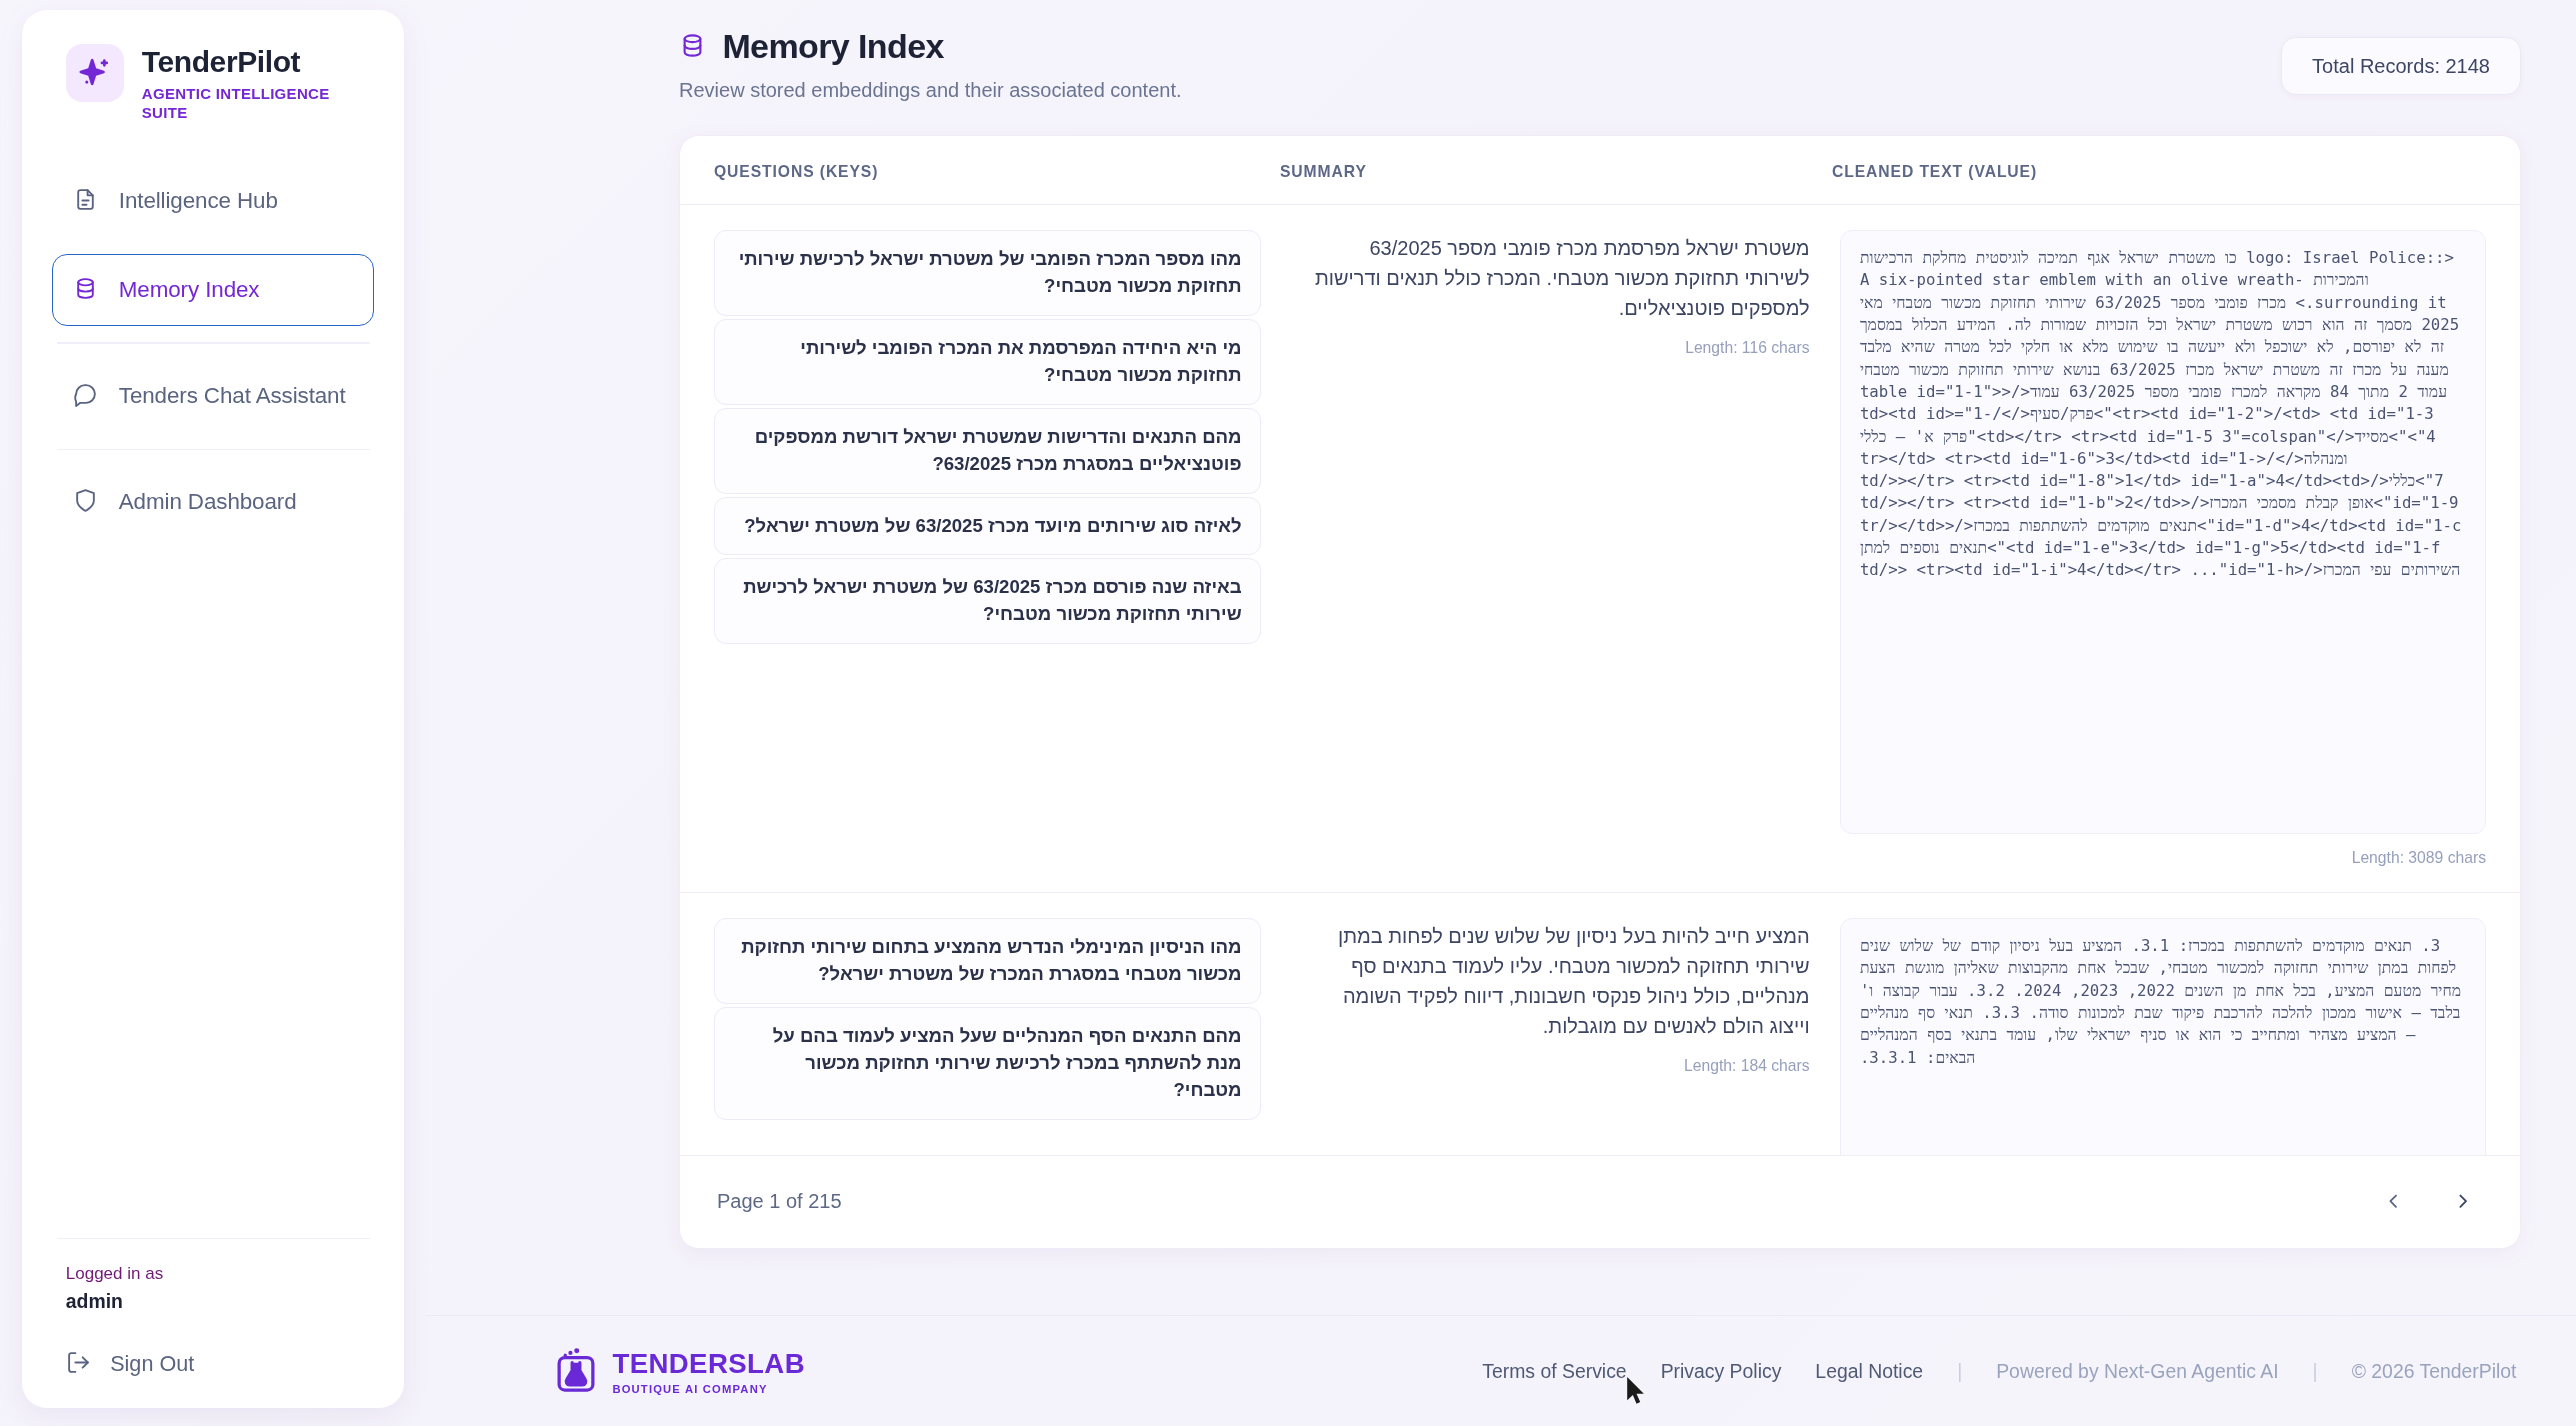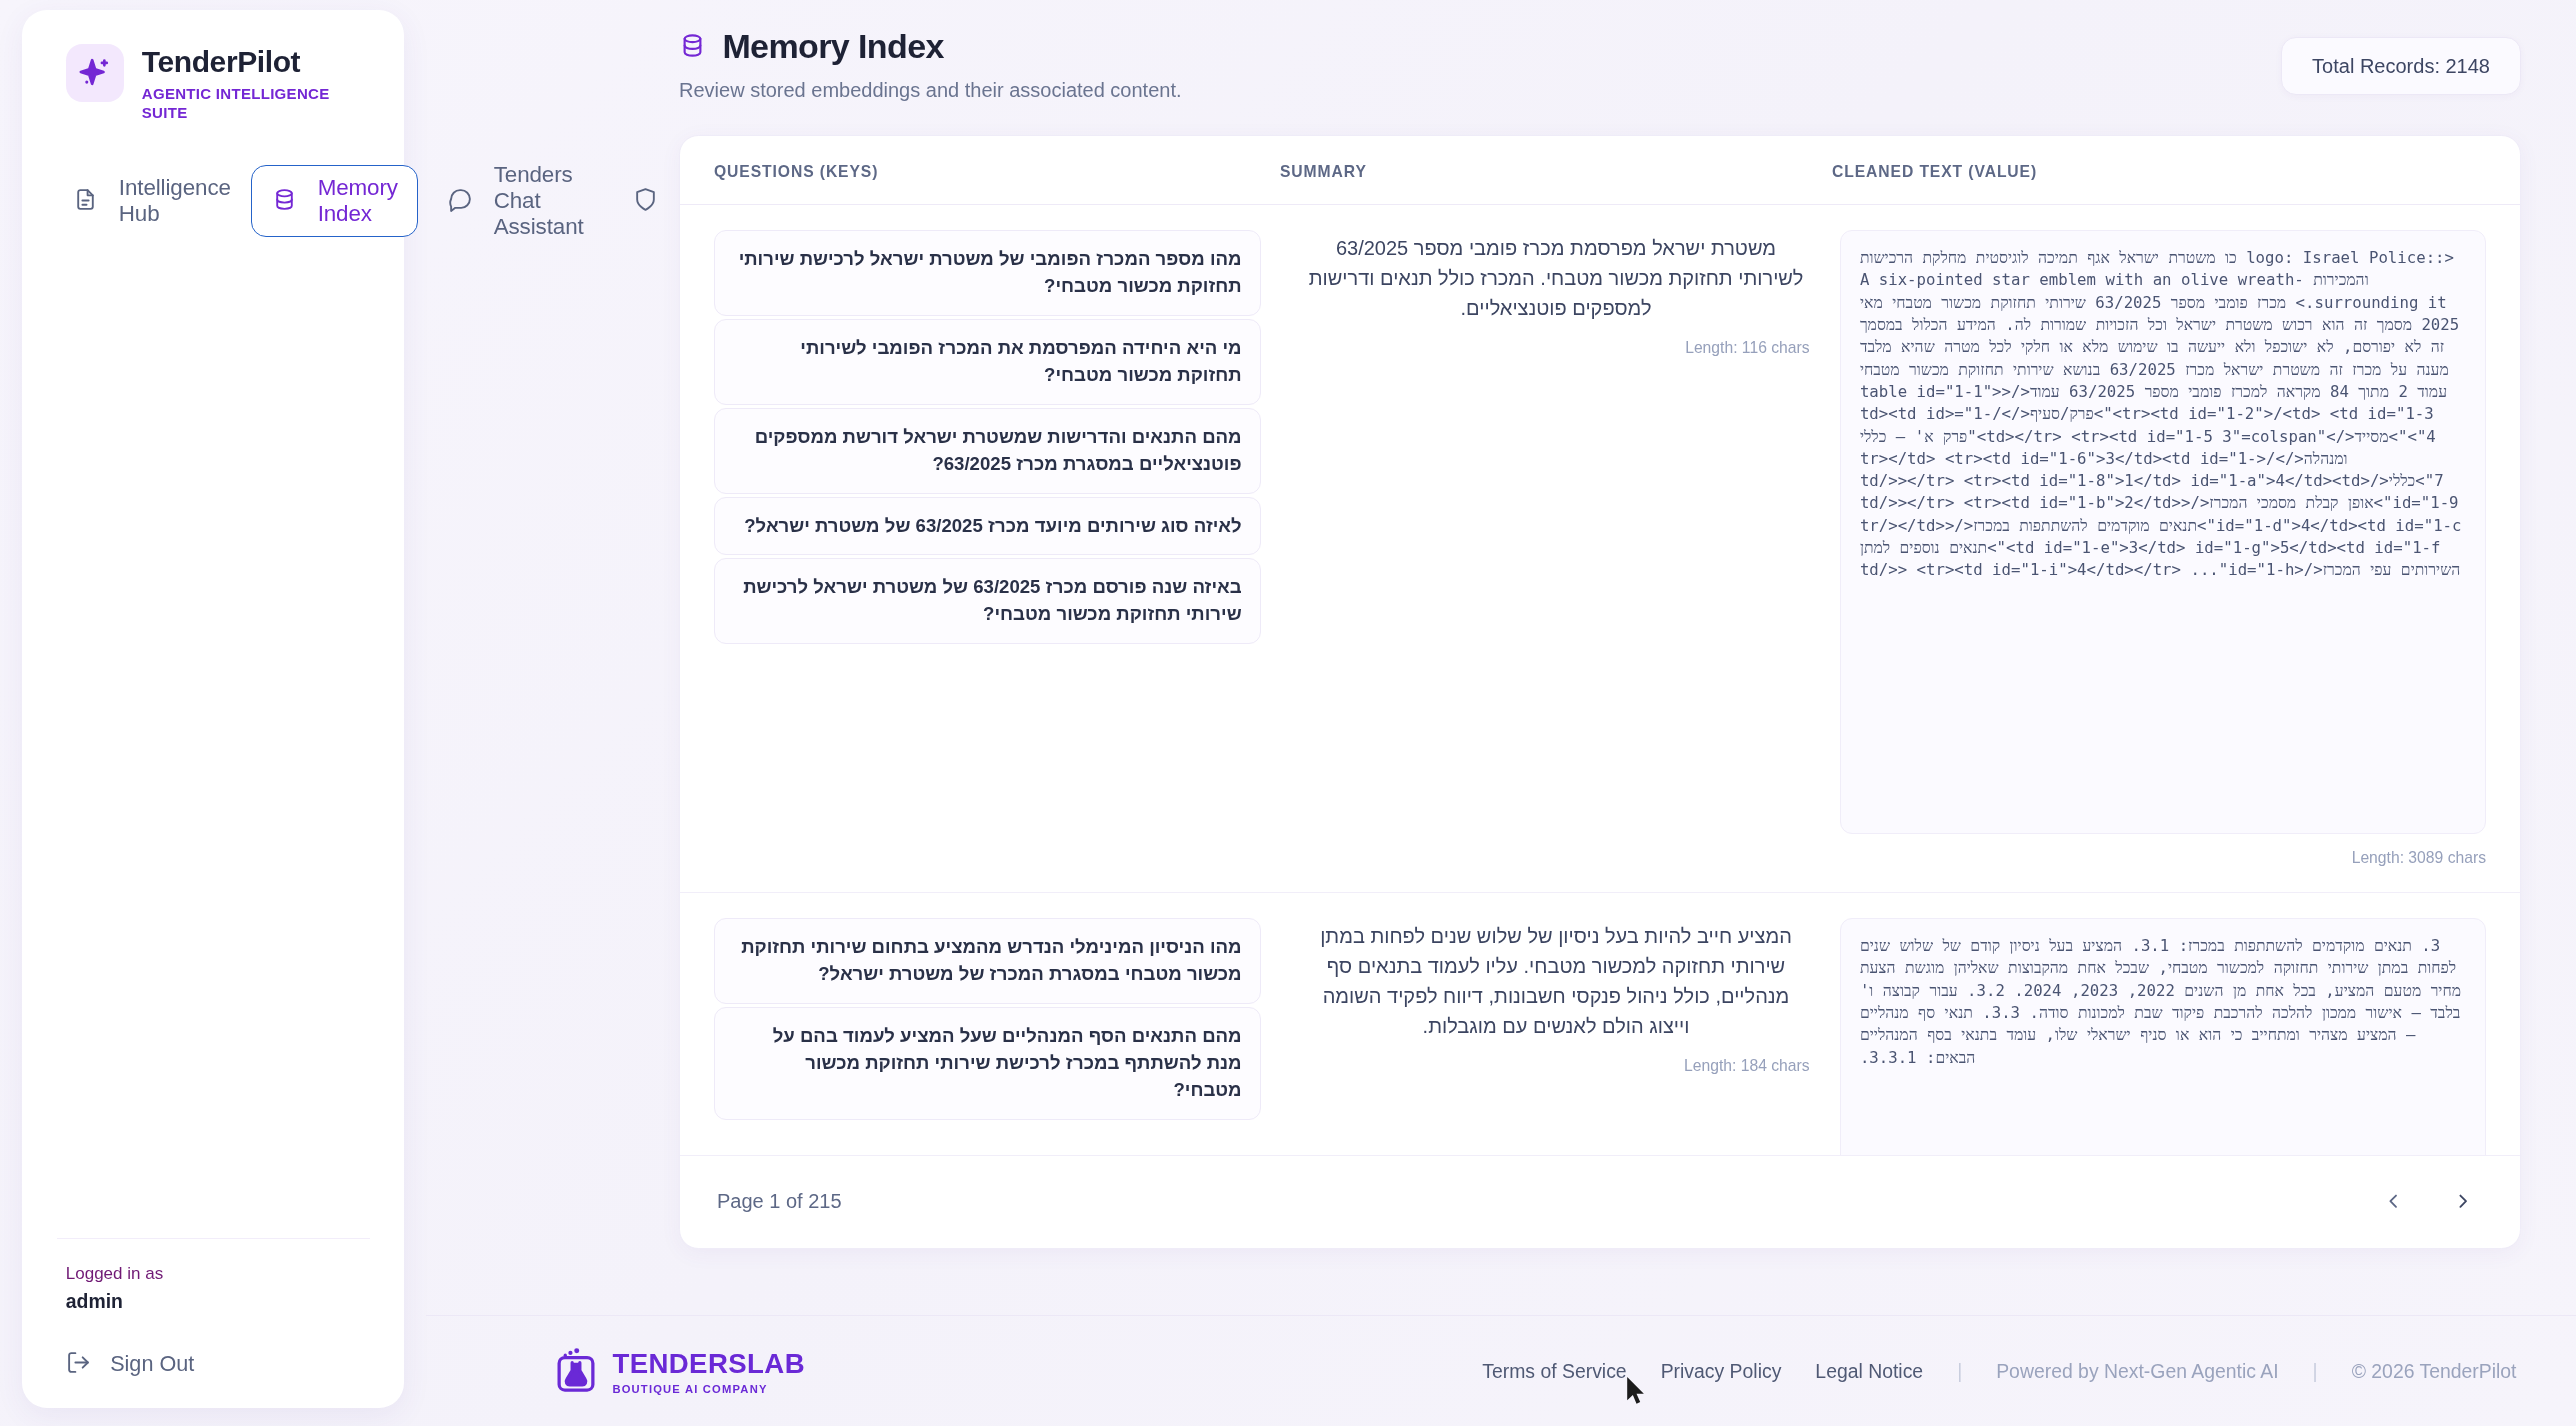--- a/index.html
+++ b/index.html
@@ -38,21 +38,21 @@
   .brand-name {
     font-size: 30px; font-weight: 700; color: #1e2235;
     letter-spacing: -0.4px; line-height: 1.05;
   }
   .brand-sub {
     margin-top: 6.7px;
     font-size: 15px; font-weight: 700; color: #7427d4;
     letter-spacing: 0.3px; line-height: 1.28; max-width: 224px;
   }
 
-  .nav { margin-top: 43px; display: flex; flex-direction: row; }
+  .nav { margin-top: 43px; display: flex; flex-direction: column; }
   .nav-item {
     display: flex; align-items: center; gap: 21px;
     height: 72px; padding: 0 19.4px;
     border-radius: 15px;
     border: 1.5px solid transparent;
     cursor: pointer;
   }
   .nav-item .nav-label {
     font-size: 22.4px; color: #5a6480; letter-spacing: -0.1px;
   }
@@ -139,21 +139,21 @@
     color: #2a3148;
     line-height: 1.45;
     cursor: pointer;
   }
   .scell {
     width: 552px; flex: none;
     direction: rtl; text-align: right;
     padding: 3px 22.4px 0 22.4px;
   }
   .scell .stext {
-    font-size: 20px; color: #3c4561; line-height: 1.5; text-align: center;
+    font-size: 20px; color: #3c4561; line-height: 1.5;
   }
   .len {
     margin-top: 16.4px; direction: ltr; text-align: right;
     font-size: 15.7px; color: #96a0bb;
   }
   .vcell { flex: 1; padding-left: 7.5px; }
   .vbox {
     border: 1.5px solid #f0edf9;
     background: #fbfaff;
     border-radius: 12px;

